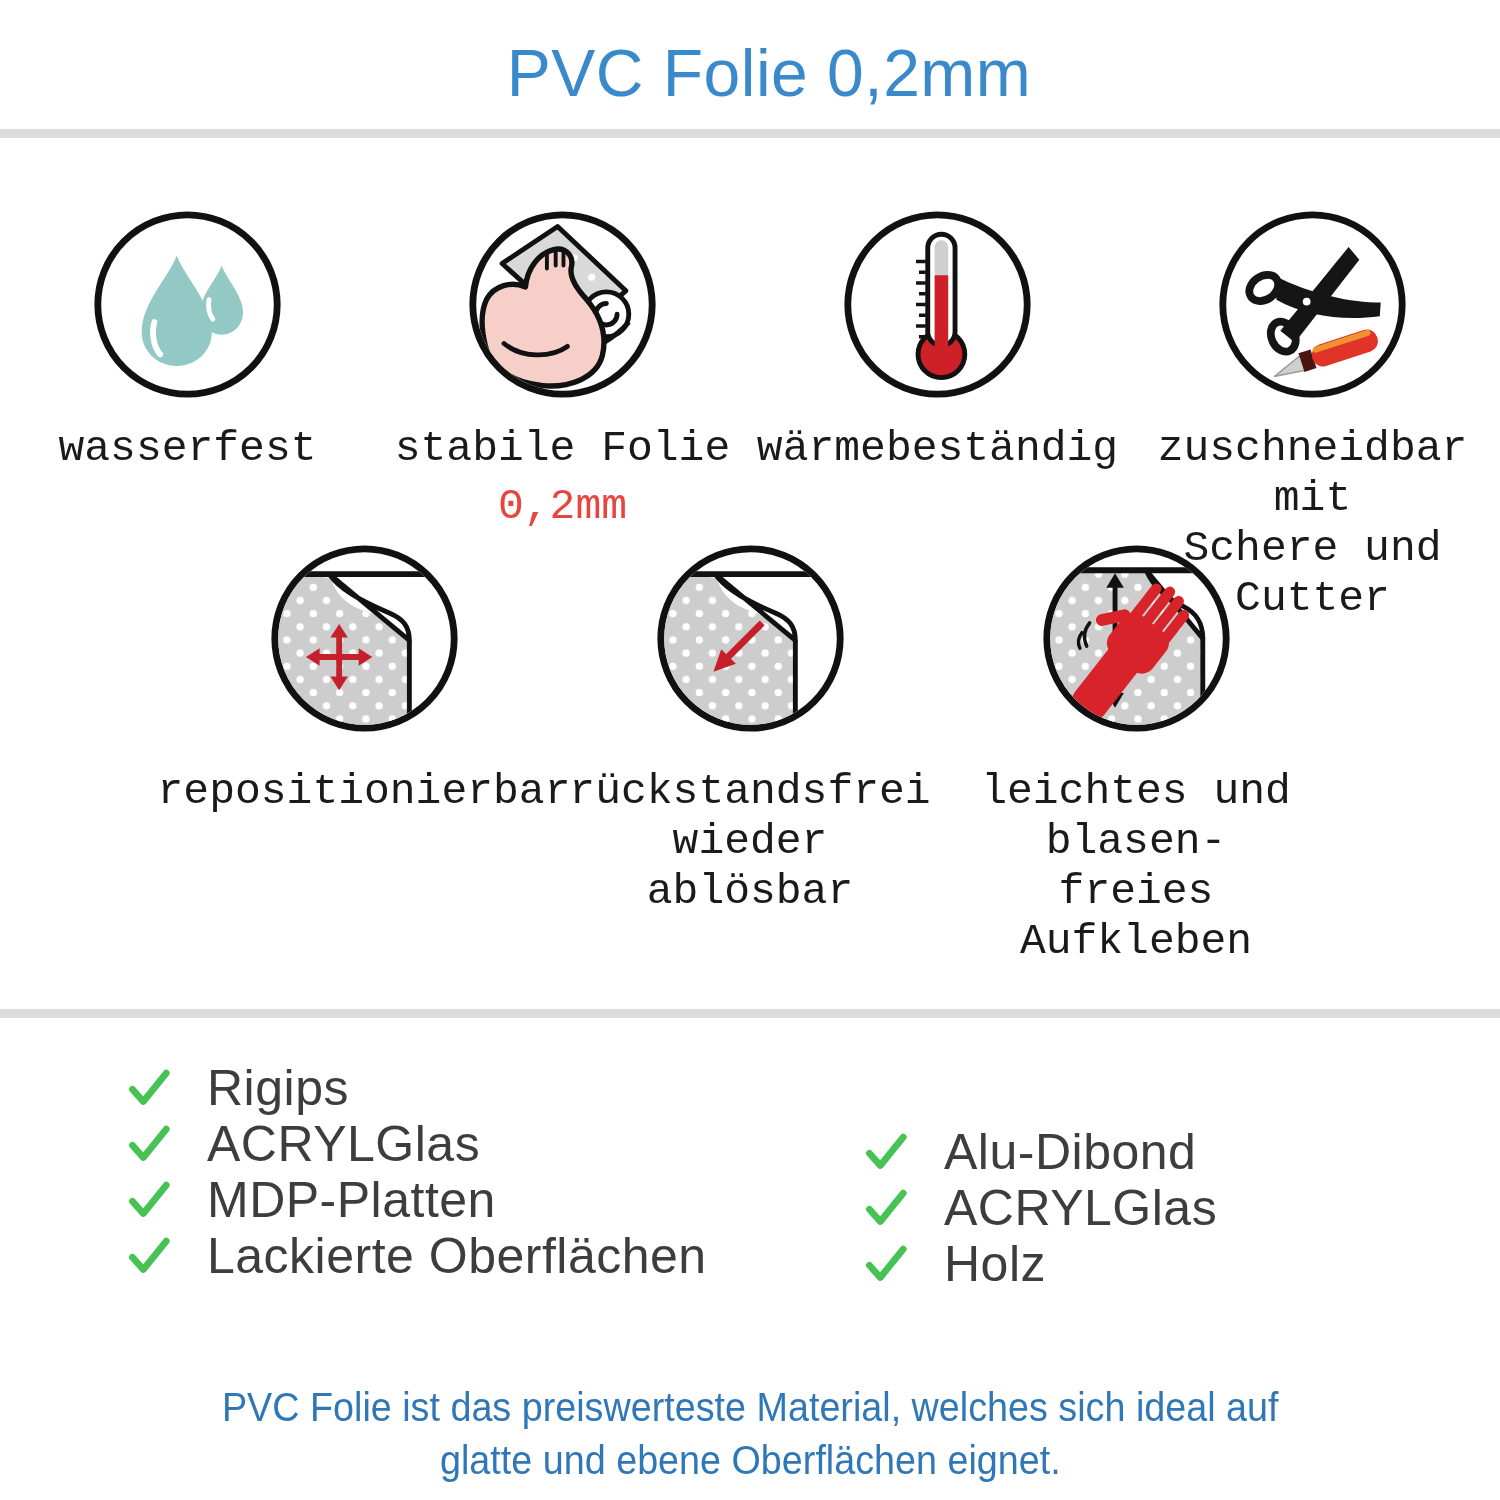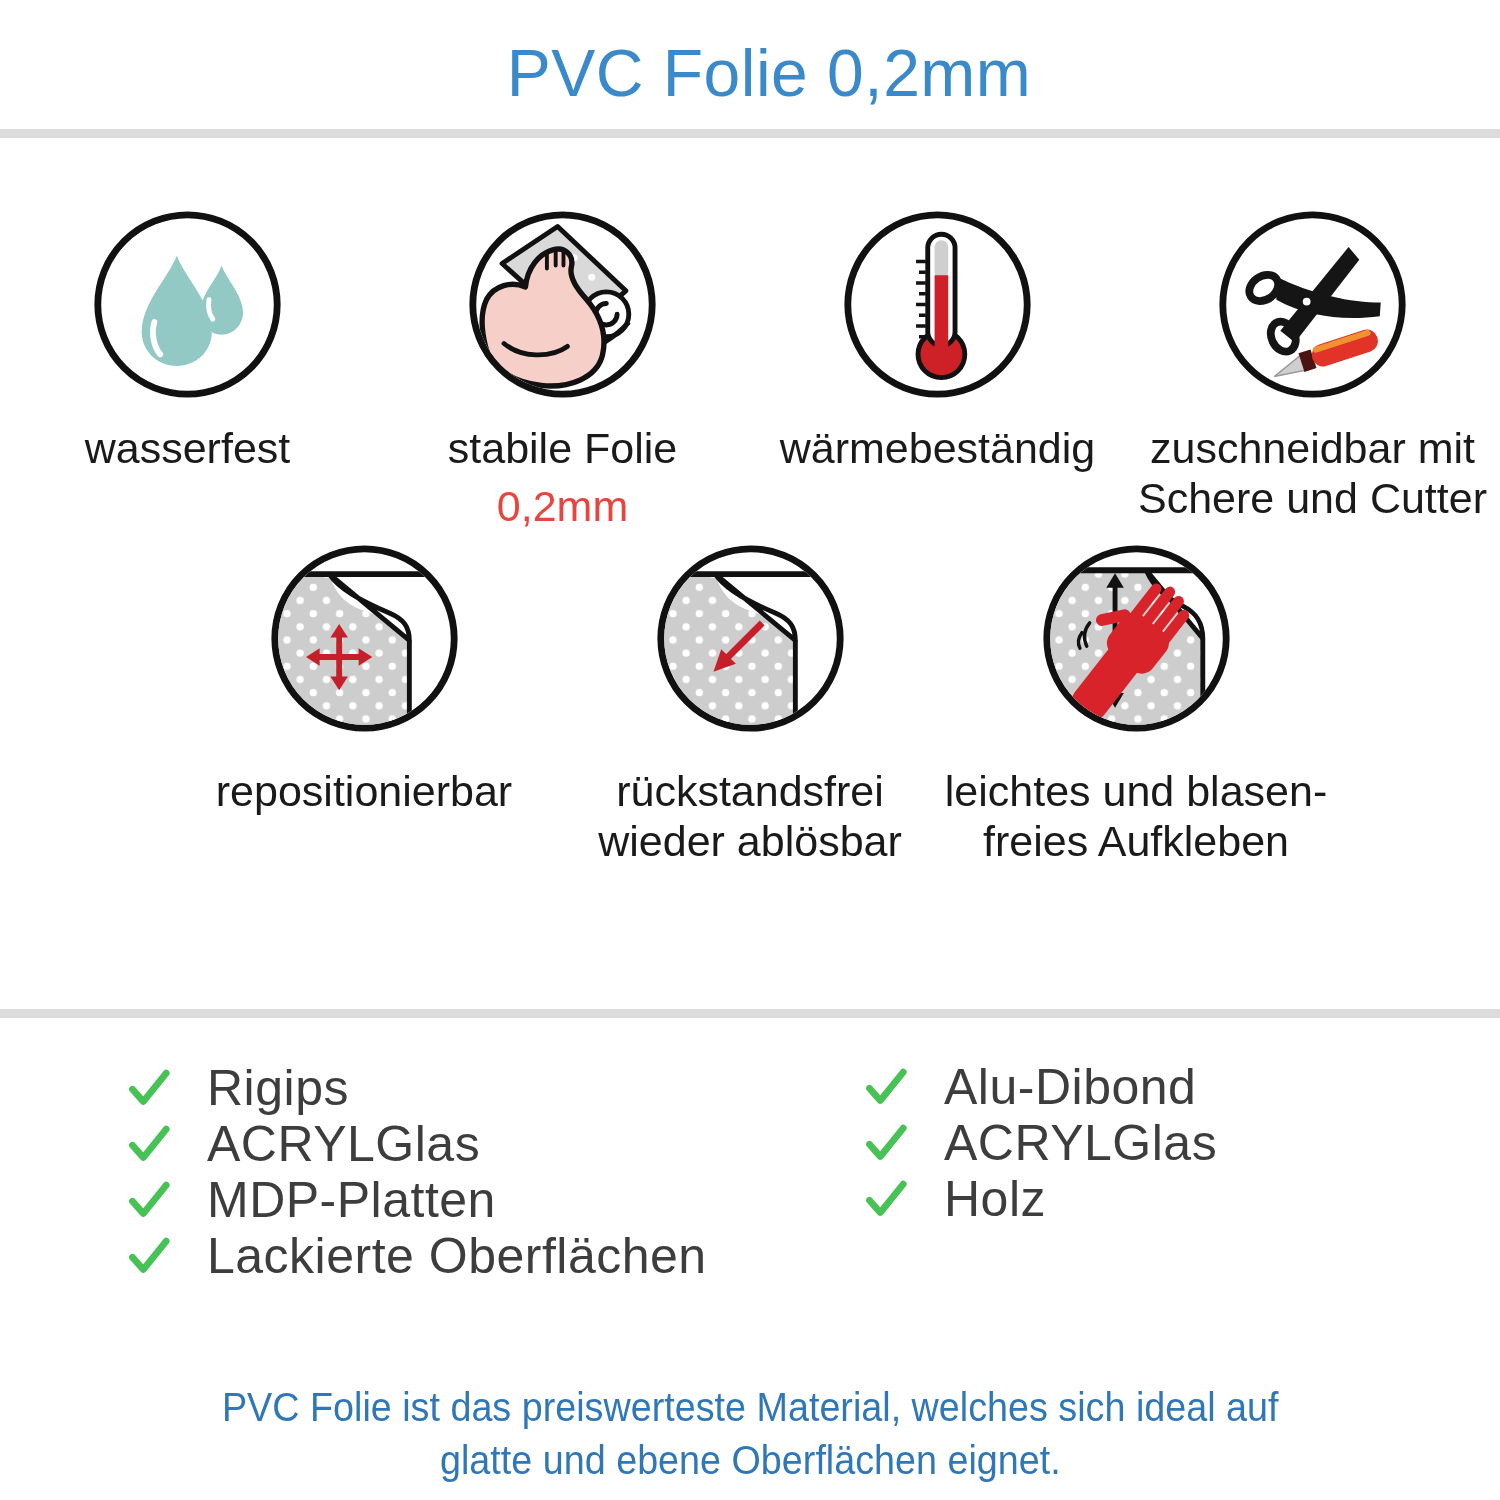--- a/index.html
+++ b/index.html
@@ -5,31 +5,31 @@
   html,body{margin:0;padding:0;background:#fff;}
   .page{position:relative;width:1500px;height:1500px;background:#ffffff;overflow:hidden;
         font-family:"Liberation Sans",sans-serif;}
   .main-title{position:absolute;left:0;width:1500px;text-align:center;color:#3a8acb;
               font-size:66px;line-height:1;letter-spacing:0.5px;padding-left:19px;}
   .title-1{top:40px;}
   .title-2{top:922px;}
   .divider{position:absolute;left:0;width:1500px;height:9px;background:#dcdcdc;}
   .divider-1{top:129px;}
   .divider-2{top:1009px;}
-  .feature-row{position:absolute;display:flex;}
+  .feature-row{position:absolute;display:flex;font-family:Liberation Mono, monospace;}
   .row-1{top:207px;left:0;width:1500px;justify-content:space-around;}
   .row-2{top:541px;left:171px;width:1158px;justify-content:space-between;}
   .feature{display:flex;flex-direction:column;align-items:center;width:375px;}
   .row-2 .feature{width:386px;gap:9px;}
   .icon-wrap{width:195px;height:195px;}
   .f-label{margin-top:22px;font-size:43px;line-height:1.16;color:#1a1a1a;text-align:center;}
   .f-sublabel{margin-top:8px;font-size:43px;color:#e8453f;text-align:center;}
   .substrates-col{position:absolute;display:flex;flex-direction:column;gap:12px;text-align:center;}
   .col-left{top:1066px;left:127px;}
-  .col-right{top:1065px;left:864px;}
+  .col-right{top:1130px;left:864px;}
   .substrate-item{display:flex;align-items:center;height:44px;gap:34px;}
   .substrate-item .check{width:46px;height:46px;flex:0 0 auto;}
   .substrate-label{font-size:50px;color:#3d3d3d;letter-spacing:0.5px;white-space:nowrap;}
   .footer{position:absolute;top:1381px;left:0;width:1500px;text-align:center;color:#3077b8;
           font-size:41px;line-height:1.3;}
   .footer .fline{display:inline-block;transform:scaleX(0.92);}
   svg{display:block;}
 </style>
 </head>
 <body>

